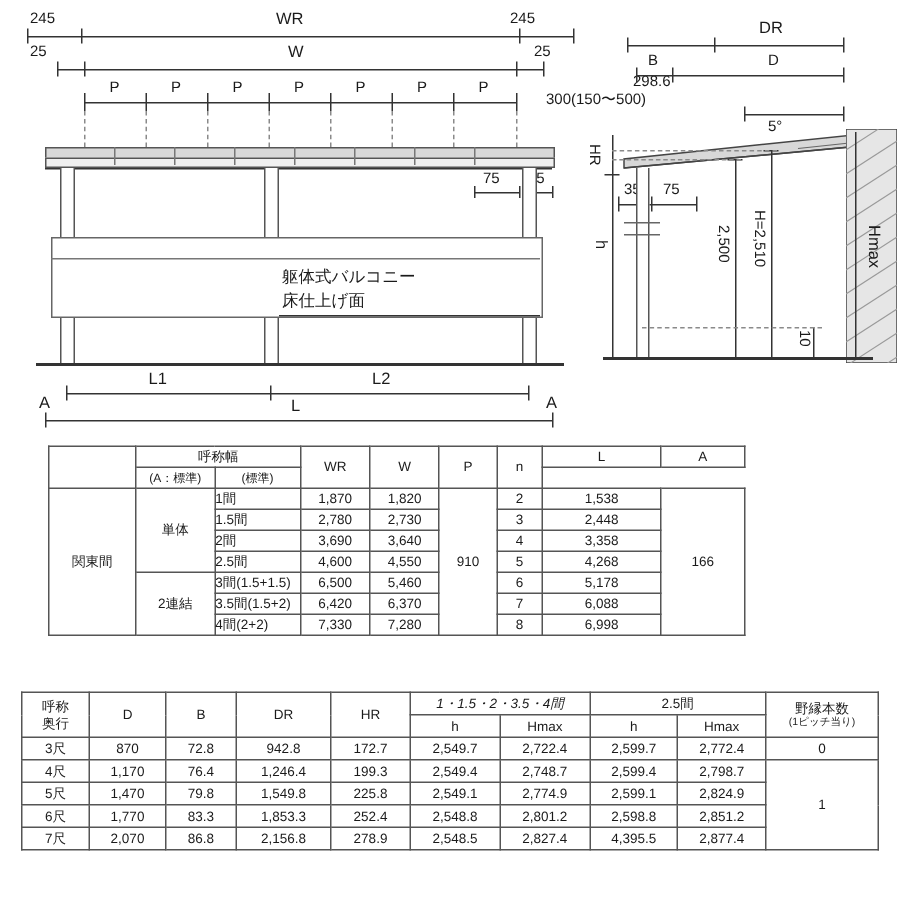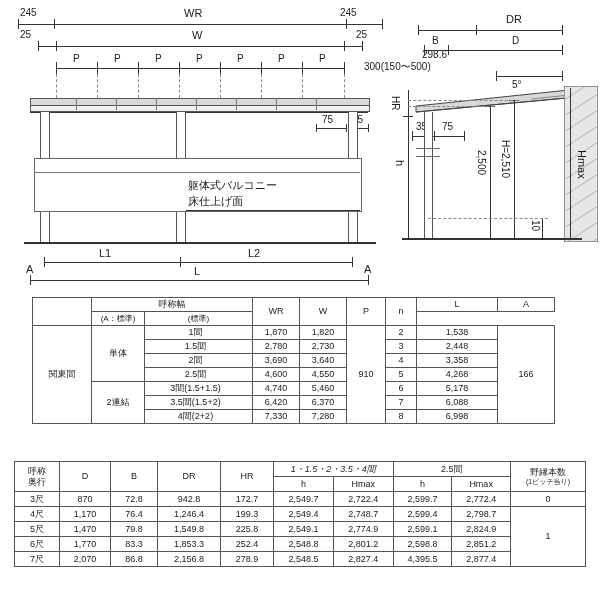--- a/index.html
+++ b/index.html
@@ -96,31 +96,31 @@
     padding: 0;
     text-align: center;
     font-weight: normal;
     line-height: 1.15;
     white-space: nowrap;
   }
   #table1 {
     position: absolute;
     left: 32px;
     top: 297px;
-    width: 523px;
+    width: 465px;
   }
   #table1 td { height: 13px; }
   #table2 {
     position: absolute;
     left: 14px;
     top: 461px;
     width: 572px;
   }
   #table2 td { height: 14px; }
-  .tr { text-align: center; padding-right: 6px; }
+  .tr { text-align: left; padding-right: 6px; }
   .nowrapsm { font-size: 8px; }
 
   .tiny { font-size: 7px; }
 </style>
 </head>
 <body>
 
 <div class="page">
 
   <div id="elev-left">
@@ -365,21 +365,21 @@
       <tr>
         <td class="tr">2.5間</td>
         <td>4,600</td>
         <td>4,550</td>
         <td>5</td>
         <td>4,268</td>
       </tr>
       <tr>
         <td rowspan="3">2連結</td>
         <td class="tr">3間(1.5+1.5)</td>
-        <td>4,740</td>
+        <td>6,500</td>
         <td>5,460</td>
         <td>6</td>
         <td>5,178</td>
       </tr>
       <tr>
         <td class="tr">3.5間(1.5+2)</td>
         <td>6,420</td>
         <td>6,370</td>
         <td>7</td>
         <td>6,088</td>

